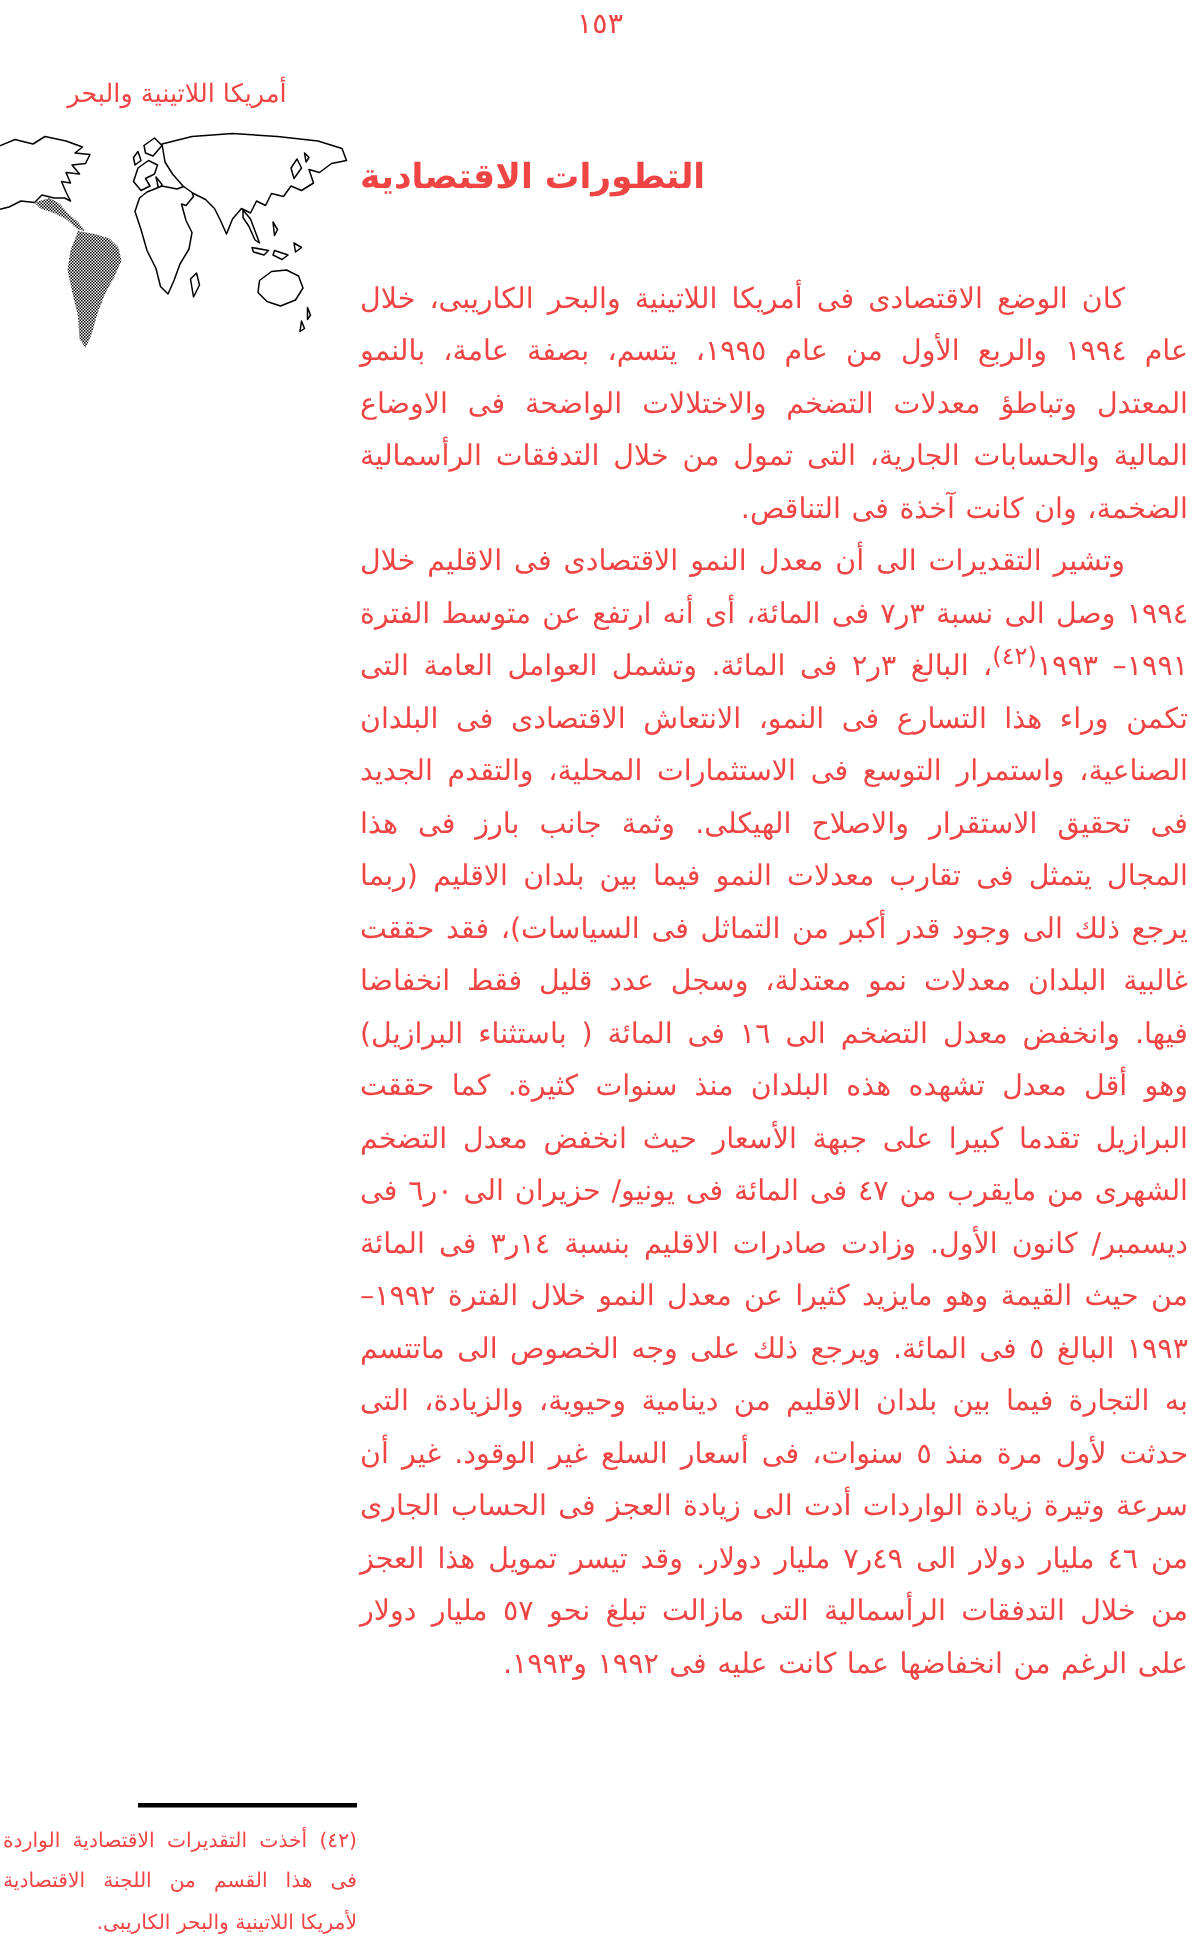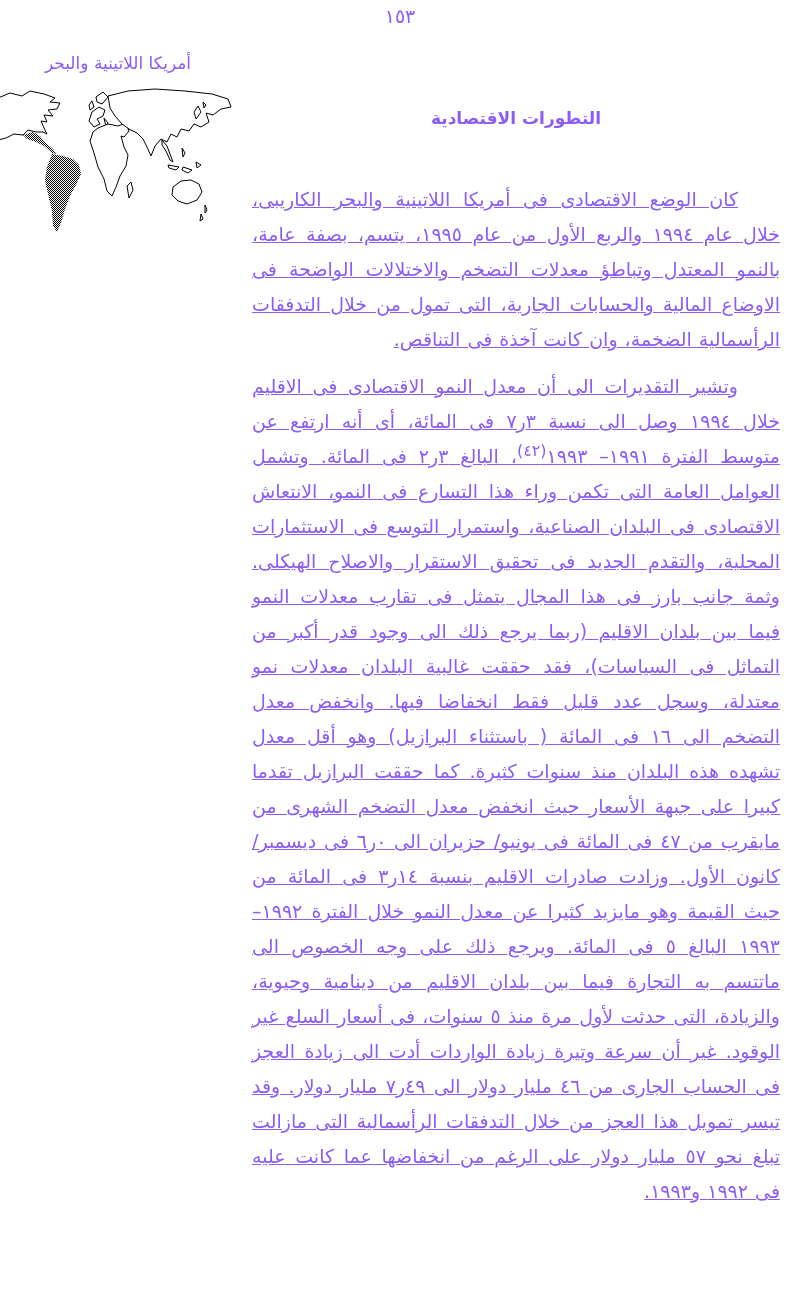--- a/index.html
+++ b/index.html
@@ -5,21 +5,21 @@
   html, body {
     margin: 0;
     padding: 0;
     background: #ffffff;
   }
   .page {
     position: relative;
     width: 800px;
     height: 1298px;
     background: #ffffff;
-    color: #8b5cf6;
+    color: #ef4444;
     overflow: hidden;
     direction: rtl;
     font-family: "DejaVu Sans", sans-serif;
   }
   .page-number {
     position: absolute;
     top: 5px;
     left: 0;
     right: 0;
     text-align: center;
@@ -46,33 +46,32 @@
     height: 150px;
   }
   
   .main-col {
     position: absolute;
     right: 8px;
     top: 100px;
     width: 552px;
   }
   .heading {
-    font-size: 17px;
+    font-size: 23px;
     font-weight: bold;
-    text-align: center;
+    text-align: left;
     margin: 0 0 46px 0;
     line-height: 36px;
   }
   .para {
     font-size: 19px;
     line-height: 35px;
     text-align: justify;
-    margin: 12px;
+    margin: 0;
     word-spacing: 1px;
-    text-decoration: underline;
   }
   .para.indent { text-indent: 42px; }
   sup.ref {
     font-size: 16px;
     line-height: 0;
     vertical-align: super;
   }
   
   .footnote {
     position: absolute;
@@ -139,14 +138,18 @@
       </g>
     </svg>
   </aside>
 
   <main class="main-col">
     <h1 class="heading">التطورات الاقتصادية</h1>
     <p class="para indent">كان الوضع الاقتصادى فى أمريكا اللاتينية والبحر الكاريبى، خلال عام ١٩٩٤ والربع الأول من عام ١٩٩٥، يتسم، بصفة عامة، بالنمو المعتدل وتباطؤ معدلات التضخم والاختلالات الواضحة فى الاوضاع المالية والحسابات الجارية، التى تمول من خلال التدفقات الرأسمالية الضخمة، وان كانت آخذة فى التناقص.</p>
     <p class="para indent"><span>وتشير التقديرات الى أن معدل النمو الاقتصادى فى الاقليم خلال ١٩٩٤ وصل الى نسبة ٣ر٧ فى المائة، أى أنه ارتفع عن متوسط الفترة ١٩٩١– ١٩٩٣</span><sup class="ref">(٤٢)</sup><span>، البالغ ٣ر٢ فى المائة. وتشمل العوامل العامة التى تكمن وراء هذا التسارع فى النمو، الانتعاش الاقتصادى فى البلدان الصناعية، واستمرار التوسع فى الاستثمارات المحلية، والتقدم الجديد فى تحقيق الاستقرار والاصلاح الهيكلى. وثمة جانب بارز فى هذا المجال يتمثل فى تقارب معدلات النمو فيما بين بلدان الاقليم (ربما يرجع ذلك الى وجود قدر أكبر من التماثل فى السياسات)، فقد حققت غالبية البلدان معدلات نمو معتدلة، وسجل عدد قليل فقط انخفاضا فيها. وانخفض معدل التضخم الى ١٦ فى المائة ( باستثناء البرازيل) وهو أقل معدل تشهده هذه البلدان منذ سنوات كثيرة. كما حققت البرازيل تقدما كبيرا على جبهة الأسعار حيث انخفض معدل التضخم الشهرى من مايقرب من ٤٧ فى المائة فى يونيو/ حزيران الى ٠ر٦ فى ديسمبر/ كانون الأول. وزادت صادرات الاقليم بنسبة ١٤ر٣ فى المائة من حيث القيمة وهو مايزيد كثيرا عن معدل النمو خلال الفترة ١٩٩٢–١٩٩٣ البالغ ٥ فى المائة. ويرجع ذلك على وجه الخصوص الى ماتتسم به التجارة فيما بين بلدان الاقليم من دينامية وحيوية، والزيادة، التى حدثت لأول مرة منذ ٥ سنوات، فى أسعار السلع غير الوقود. غير أن سرعة وتيرة زيادة الواردات أدت الى زيادة العجز فى الحساب الجارى من ٤٦ مليار دولار الى ٤٩ر٧ مليار دولار. وقد تيسر تمويل هذا العجز من خلال التدفقات الرأسمالية التى مازالت تبلغ نحو ٥٧ مليار دولار على الرغم من انخفاضها عما كانت عليه فى ١٩٩٢ و١٩٩٣.</span></p>
   </main>
 
+  <div class="footnote">
+    <div class="fn-rule"></div>
+    <p class="fn-text">(٤٢) أخذت التقديرات الاقتصادية الواردة فى هذا القسم من اللجنة الاقتصادية لأمريكا اللاتينية والبحر الكاريبى.</p>
+  </div>
 
 </div>
 
 </body></html>

